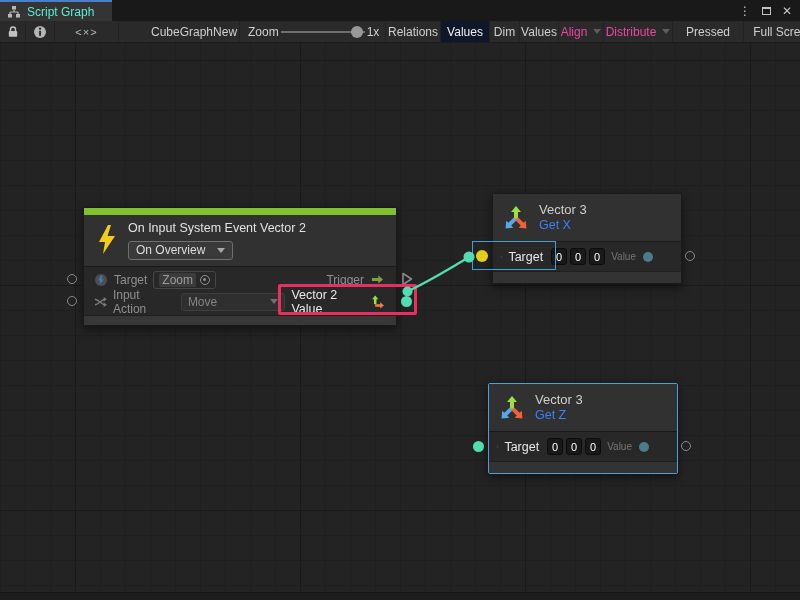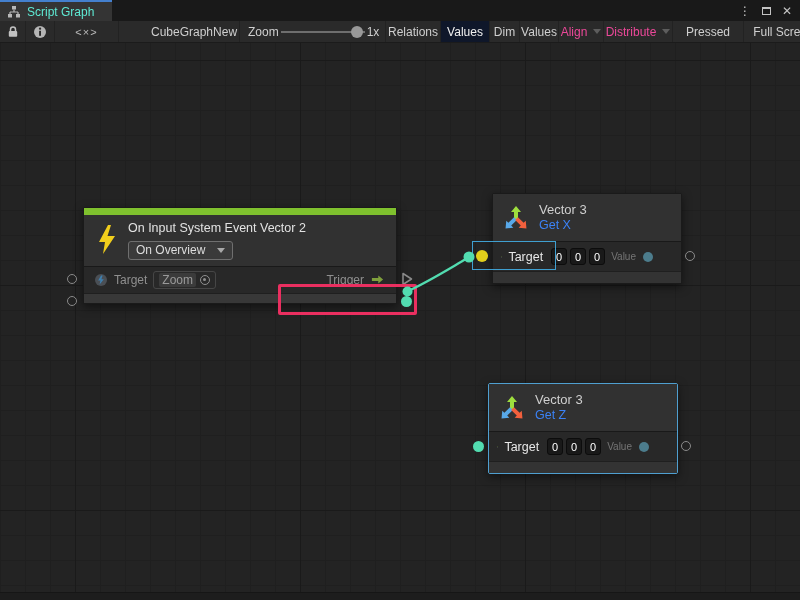--- a/index.html
+++ b/index.html
@@ -218,20 +218,40 @@
             <span class="this-txt">Zoom</span>
             <span class="scope-icon"></span>
           </span>
           <span class="row-right">
             <span class="dim-label">Trigger</span>
             <svg width="17" height="11" viewBox="0 0 17 11">
               <use href="#arrow" fill="#7f9f3c" transform="translate(8.5,5.5) rotate(90) scale(0.8)"></use>
             </svg>
           </span>
         </div>
+        <div class="ev-row">
+          <svg width="14" height="12" viewBox="0 0 14 12">
+            <path d="M1,3 C5,3 8,9 12,9" stroke="#7a7a7a" stroke-width="1.6" fill="none"></path>
+            <path d="M1,9 C5,9 8,3 12,3" stroke="#7a7a7a" stroke-width="1.6" fill="none"></path>
+            <polygon points="10.5,0.5 14,3 10.5,5.5" fill="#7a7a7a"></polygon>
+            <polygon points="10.5,6.5 14,9 10.5,11.5" fill="#7a7a7a"></polygon>
+          </svg>
+          <span class="dim-label">Input Action</span>
+          <span class="move-dd">
+            <span>Move</span>
+            <span class="dd-caret"></span>
+          </span>
+          <span class="row-right">
+            <span class="bright-label">Vector 2 Value</span>
+            <svg width="17" height="17" viewBox="0 0 18 18">
+              <use href="#arrow" fill="#9ede3e" transform="translate(6,7) scale(0.72)"></use>
+              <use href="#arrow" fill="#f2794a" transform="translate(11,13.5) rotate(90) scale(0.72)"></use>
+            </svg>
+          </span>
+        </div>
       </div>
       <div class="ev-footer"></div>
 
       <span class="port-circle ev-port-target"></span>
       <span class="port-circle ev-port-action"></span>
       <svg class="ev-port-trigger" width="12" height="14" viewBox="0 0 12 14">
         <polygon points="2,1.5 10.5,7 2,12.5" fill="none" stroke="#8a8a8a" stroke-width="1.5" stroke-linejoin="round"></polygon>
       </svg>
       <span class="port-dot ev-port-out"></span>
 

